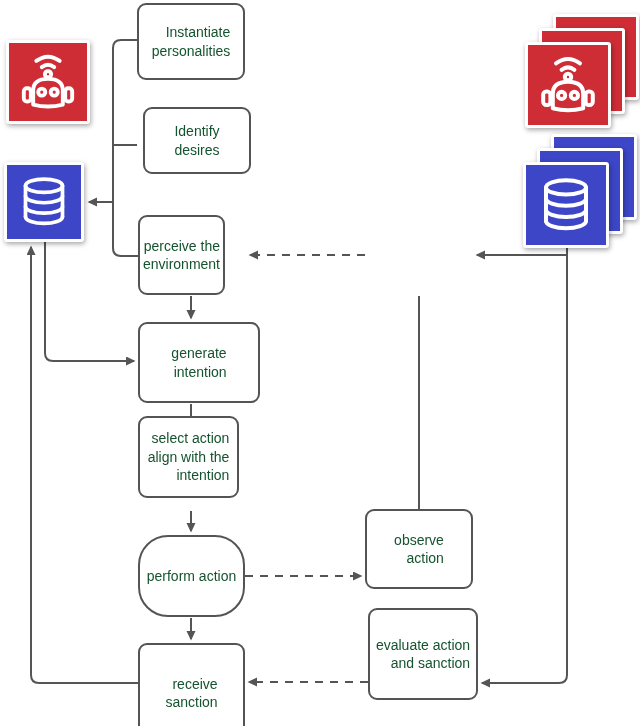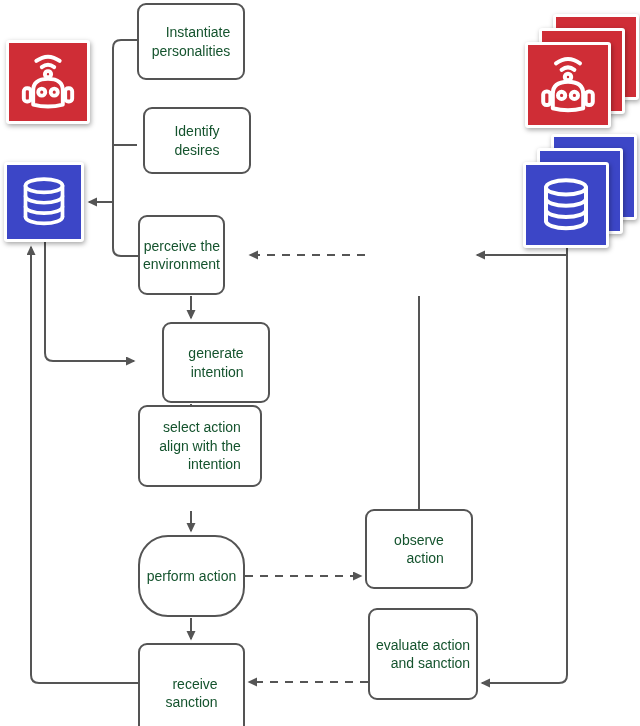--- a/index.html
+++ b/index.html
@@ -51,22 +51,22 @@
   #agent-stack-mid    { left: 539px; top: 28px;  width: 86px; height: 86px; }
   #agent-stack-front  { left: 525px; top: 42px;  width: 86px; height: 86px; }
   #memory-stack-back  { left: 551px; top: 134px; width: 86px; height: 86px; }
   #memory-stack-mid   { left: 537px; top: 148px; width: 86px; height: 86px; }
   #memory-stack-front { left: 523px; top: 162px; width: 86px; height: 86px; }
 
   
   #node-instantiate { left: 137px; top: 3px;   width: 108px; height: 77px; }
   #node-identify    { left: 143px; top: 107px; width: 108px; height: 67px; }
   #node-perceive    { left: 138px; top: 215px; width: 87px; height: 80px; }
-  #node-generate    { left: 138px; top: 322px; width: 108px; height: 81px; margin-left: 24px; }
-  #node-select      { left: 138px; top: 405px; width: 124px; height: 82px; }
+  #node-generate    { left: 138px; top: 322px; width: 122px; height: 81px; }
+  #node-select      { left: 138px; top: 416px; width: 101px; height: 82px; }
   #node-perform     { left: 138px; top: 535px; width: 107px; height: 82px; border-radius: 30px; }
   #node-receive     { left: 138px; top: 643px; width: 107px; height: 100px; }
   #node-express     { left: 365px; top: 215px; width: 108px; height: 80px; }
   #node-observe     { left: 365px; top: 509px; width: 108px; height: 80px; }
   #node-evaluate    { left: 368px; top: 608px; width: 110px; height: 92px; }
 </style>
 </head>
 <body>
 
 <div class="canvas">

